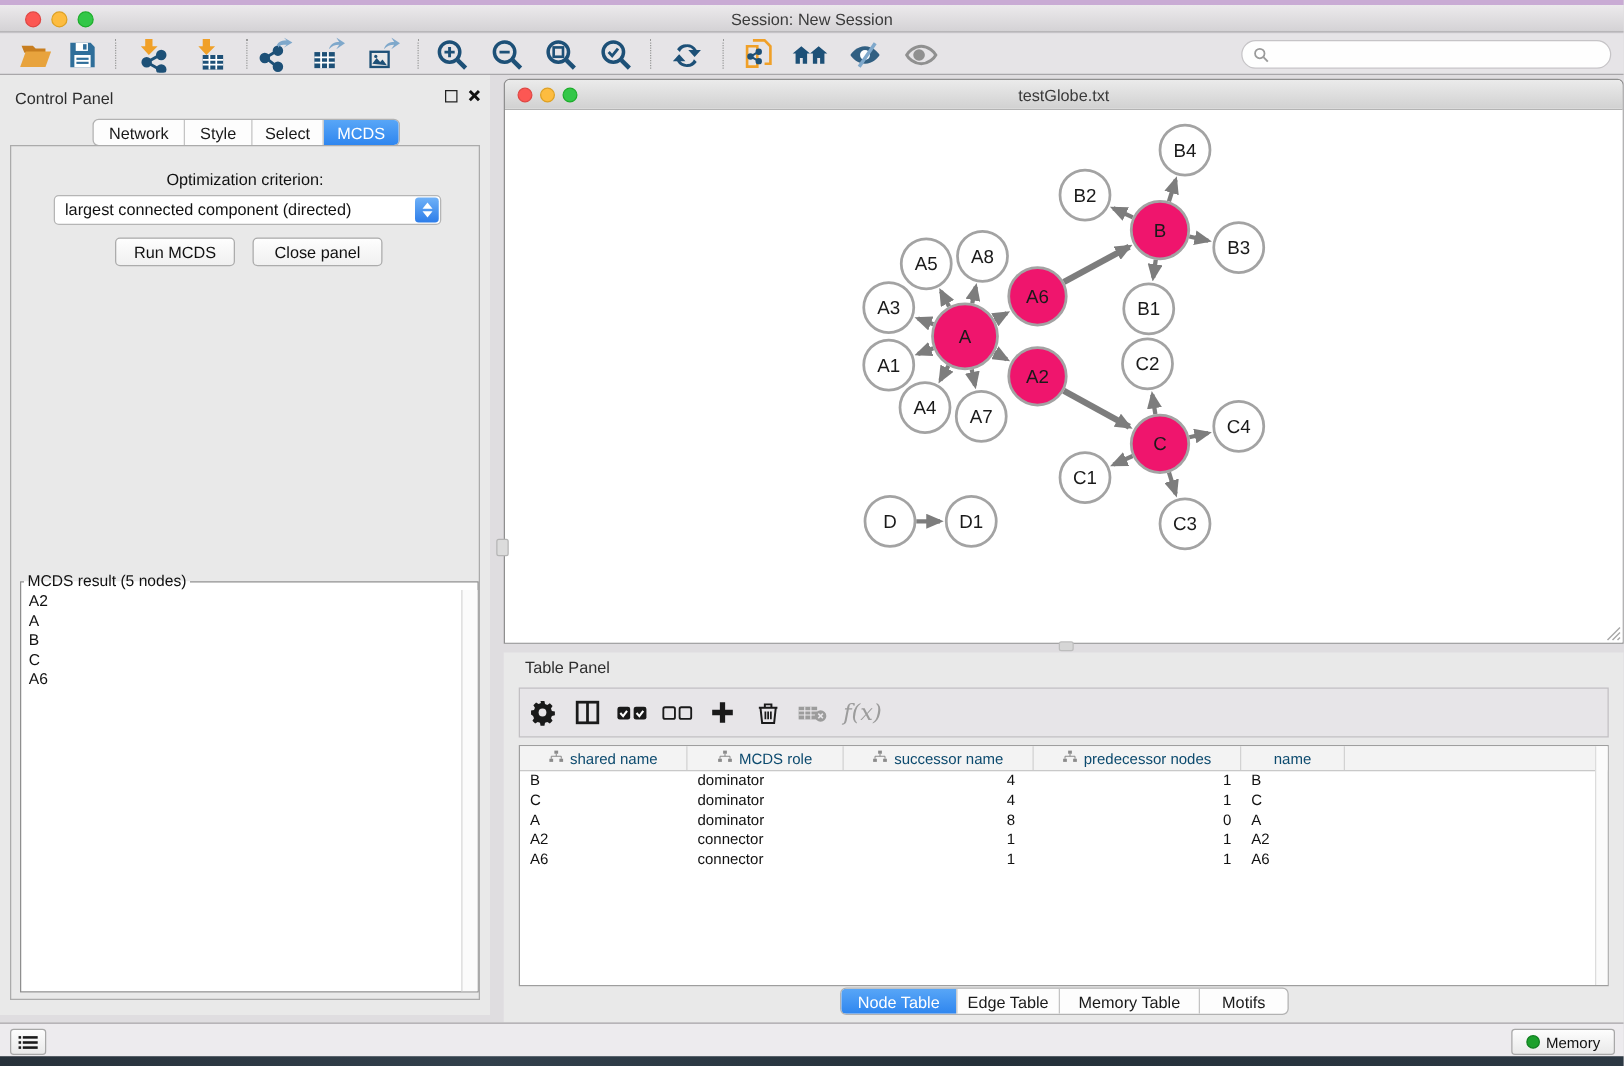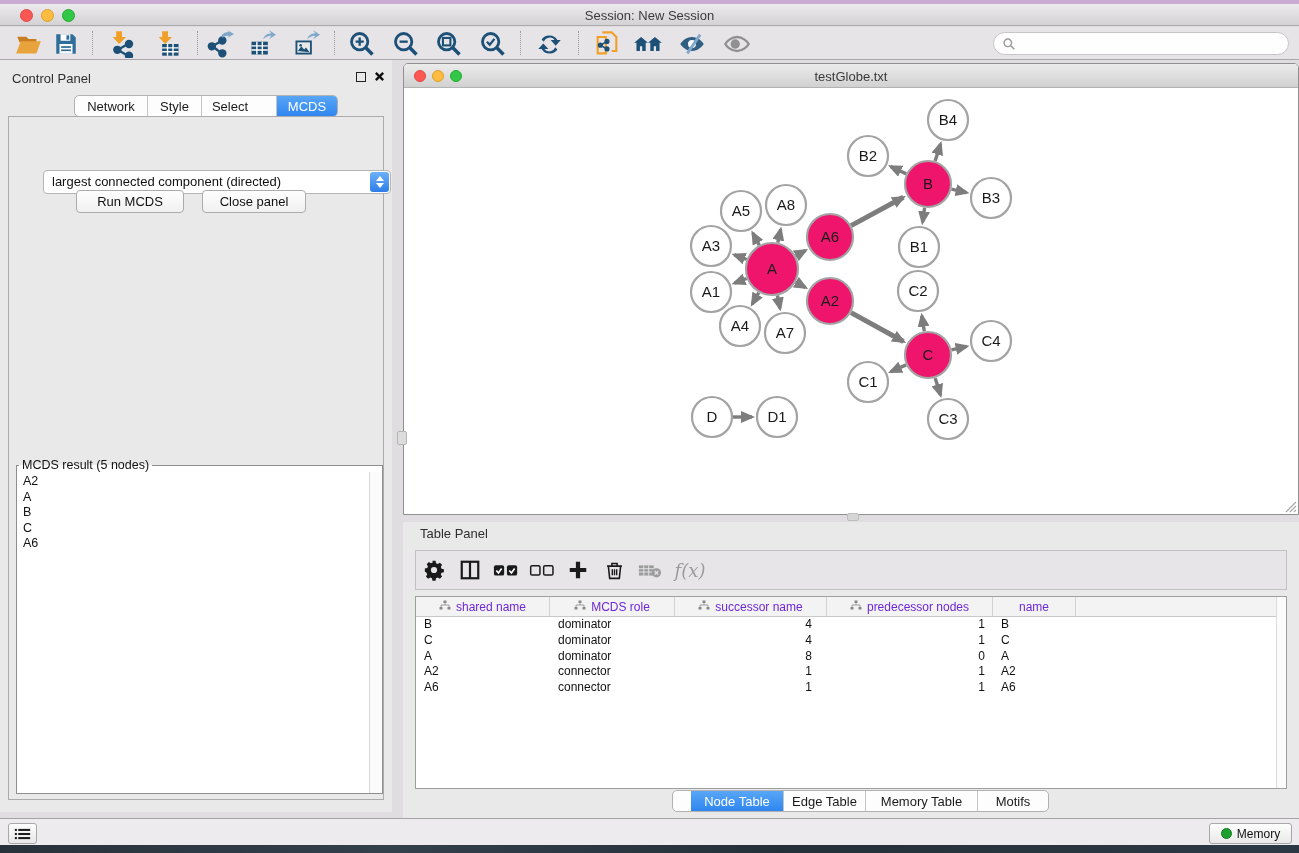--- a/index.html
+++ b/index.html
@@ -35,26 +35,26 @@
   
   .control-panel { position:absolute; left:0; top:60px; width:392px; height:752px; background:#E9E9E9; }
   .panel-header-text { position:absolute; left:12px; top:11px; font-size:13px; color:#2E2E2E; }
   .panel-btns { position:absolute; top:11px; display:flex; gap:8px; align-items:center; }
   .float-icon { width:10px; height:10px; border:1.6px solid #222; display:inline-block; }
   .segbar { position:absolute; display:flex; height:22px; border:1px solid #B2B2B2; border-radius:5px;
     overflow:hidden; background:#FDFDFD; }
   .seg { display:flex; align-items:center; justify-content:center; font-size:13px; color:#1A1A1A;
     border-left:1px solid #C4C4C4; cursor:default; }
   .seg:first-child { border-left:none; }
-  .seg.active { background:linear-gradient(#58A6F7,#2F86EF); color:#fff;margin-left:18px; }
+  .seg.active { background:linear-gradient(#58A6F7,#2F86EF); color:#fff; }
   .cp-tabs { left:74px; top:35px; }
   .cp-pane { position:absolute; left:8px; top:56px; width:376px; height:684px;
     border:1px solid #ABABAB; background:#E9E9E9; }
   .opt-label { position:absolute; left:0; right:0; top:76px; text-align:center; font-size:13px; color:#111; }
-  .dropdown { position:absolute; left:43px; top:110px; width:348px; height:24px; background:#fff;
+  .dropdown { position:absolute; left:43px; top:96px; width:310px; height:24px; background:#fff;
     border:1px solid #B5B5B5; border-radius:4px; font-size:13px; color:#111; line-height:22px; padding-left:8px; }
   .dropdown .stepper { position:absolute; right:1px; top:1px; width:19px; height:20px; border-radius:3px;
     background:linear-gradient(#6FB1F7,#2D7DE9); display:flex; flex-direction:column; align-items:center; justify-content:center; gap:2px; }
   .chev-up { width:0; height:0; border-left:4px solid transparent; border-right:4px solid transparent; border-bottom:5px solid #fff; }
   .chev-dn { width:0; height:0; border-left:4px solid transparent; border-right:4px solid transparent; border-top:5px solid #fff; }
   .btn { position:absolute; height:23px; background:linear-gradient(#FEFEFE,#F0F0F0); border:1px solid #ACACAC;
     border-radius:4px; font-size:13px; color:#111; text-align:center; line-height:21px; }
   .result-box { position:absolute; left:16px; top:398px; width:367px; height:336px;
     border:1px solid #8E8E8E; background:#fff; }
   .result-box legend { font-size:12.5px; color:#111; padding:0 3px; margin-left:2px; background:transparent; }
@@ -76,21 +76,21 @@
 
   
   .table-panel { position:absolute; left:403px; top:522px; width:896px; height:296px; background:#E9E9E9; }
   .tp-toolbar { position:absolute; left:12px; top:28px; width:872px; height:40px;
     background:#E7E5E8; border:1px solid #C2C0C3; display:flex; align-items:center; }
   .tp-tool { width:36px; display:flex; justify-content:center; align-items:flex-start; }
   .fx { font-family:"DejaVu Serif", serif; font-style:italic; font-size:18px; color:#9C9C9C; }
   .datatable { position:absolute; left:12px; top:74px; width:872px; height:193px; background:#fff; border:1px solid #9E9E9E; }
   .dt-scroll { position:absolute; right:0; top:0; bottom:0; width:10px; background:#FBFBFB; border-left:1px solid #DCDCDC; }
   .dt-header { display:flex; height:20px; background:#F3F3F3; border-bottom:1px solid #C9C9C9; }
-  .dt-hcell { display:flex; align-items:center; justify-content:center; gap:5px; font-size:12px; color:#6d28d9;
+  .dt-hcell { display:flex; align-items:center; justify-content:center; gap:5px; font-size:12px; color:#0c4a6e;
     border-right:1px solid #D2D2D2; height:100%; }
   .dt-row { display:flex; height:15.8px; }
   .dt-cell { font-size:12px; color:#111; line-height:15.8px; white-space:nowrap; overflow:hidden; }
   .tp-tabs { left:269px; top:268px; }
   .tp-tabs .seg { padding:0; }
 
   
   .statusbar { position:absolute; left:0; top:818px; width:1299px; height:27px;
     background:#EDEBEE; border-top:1px solid #A5A3A6; }
   .sb-btn { position:absolute; top:4px; height:21px; background:linear-gradient(#FDFDFD,#E9E9E9);
@@ -261,28 +261,29 @@
         <path d="M2 2l8 8M10 2l-8 8" stroke="#111" stroke-width="2.6"></path>
       </svg>
   </div>
   <div class="segbar cp-tabs" id="cp-tabs">
       <div class="seg" style="width: 72px;">Network</div>
       <div class="seg" style="width: 54px;">Style</div>
       <div class="seg" style="width: 57px;">Select</div>
       <div class="seg active" style="width: 61px;">MCDS</div>
     </div>
   <div class="cp-pane"></div>
+  <div class="opt-label">Optimization criterion:</div>
   <div class="dropdown">
     <span>largest connected component (directed)</span>
     <span class="stepper">
         <span class="chev-up"></span>
         <span class="chev-dn"></span>
       </span>
   </div>
-  <div class="btn" style="left:76px; top:130px; width:108px">Run MCDS</div>
+  <div class="btn" style="left:92px; top:130px; width:96px">Run MCDS</div>
   <div class="btn" style="left:202px; top:130px; width:104px">Close panel</div>
   <fieldset class="result-box">
     <legend>MCDS result (5 nodes)</legend>
     <div style="position:relative; width:100%; height:100%;">
       <div class="result-list" id="result-list">
           <div>A2</div>
           <div>A</div>
           <div>B</div>
           <div>C</div>
           <div>A6</div>

